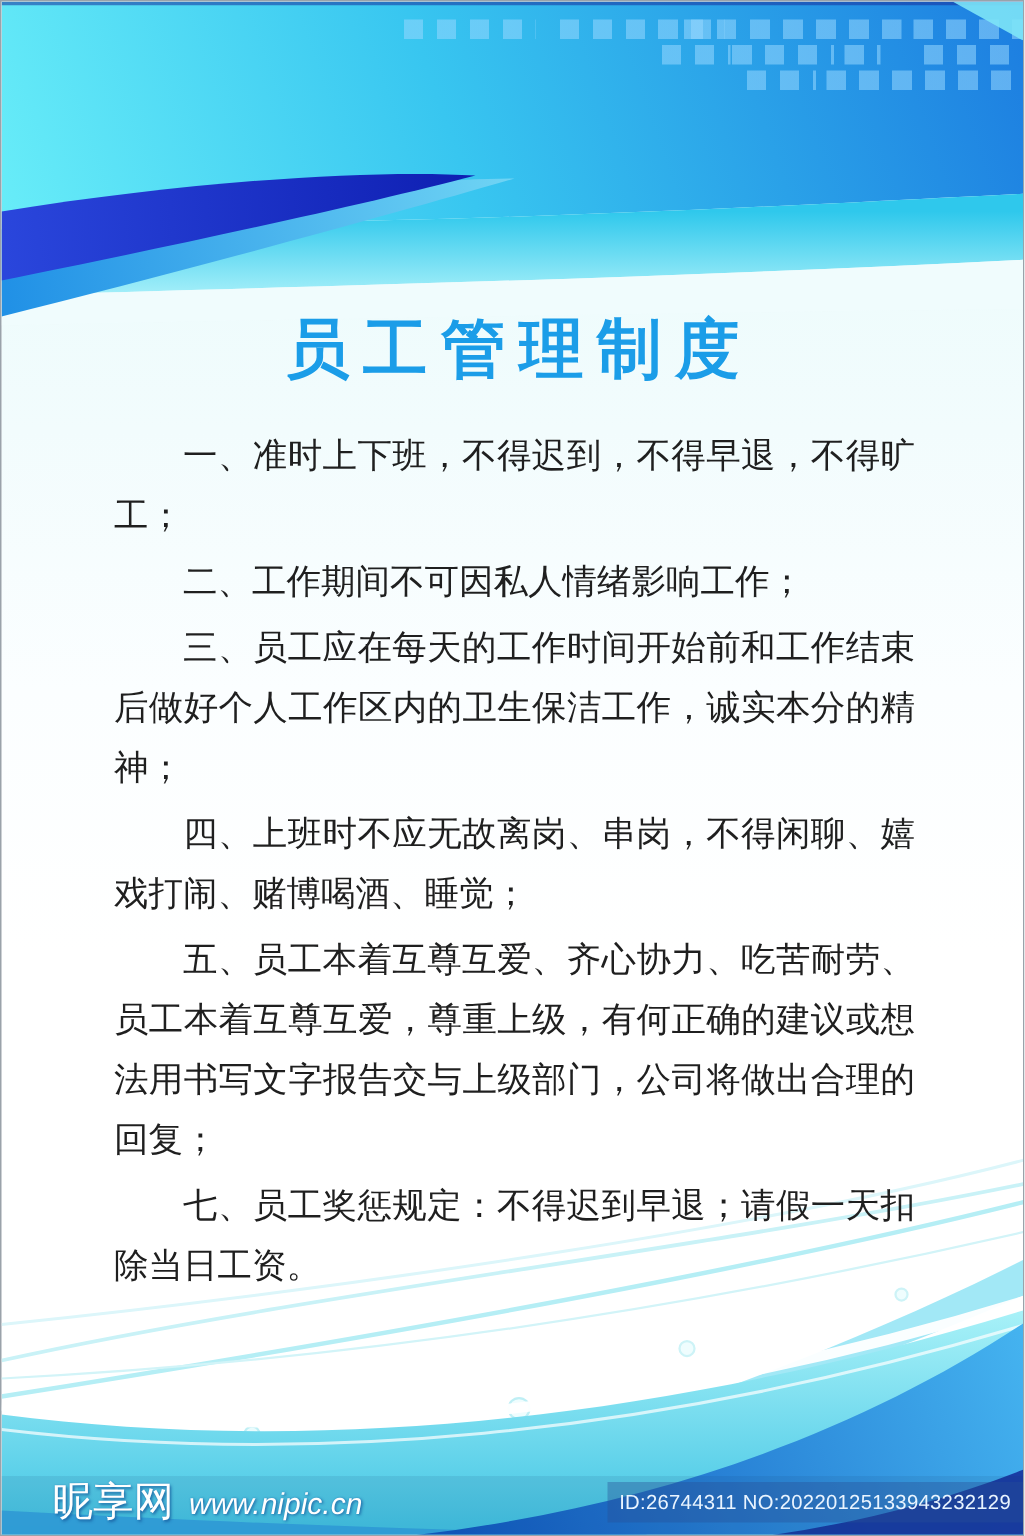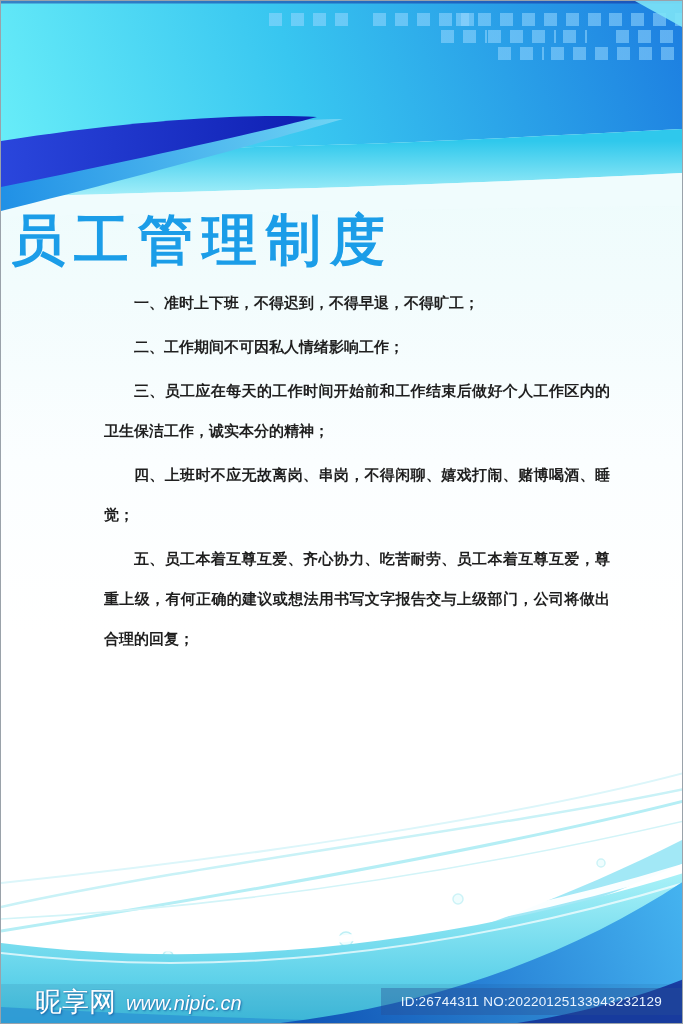--- a/index.html
+++ b/index.html
@@ -18,49 +18,49 @@
     position:absolute;height:13px;
     background:repeating-linear-gradient(90deg,rgba(150,215,255,.55) 0 13px,rgba(0,0,0,0) 13px 22px);
   }
   .corner-tri{
     position:absolute;top:0;right:0;width:47px;height:26px;
     background:#7de4f7;opacity:.9;
     clip-path:polygon(100% 0,0 0,100% 100%);
   }
   .title{
     position:absolute;top:203px;left:0;width:100%;
-    font-size:55px;font-weight:bold;
+    text-align:center;
+    font-size:43px;font-weight:bold;
     letter-spacing:9px;text-indent:9px;
     color:var(--c-title,#1b9de8);
   }
   .rules{
     position:absolute;top:282px;left:75px;right:72px;
-    font-size:15px;line-height:40px;font-weight:bold;
+    font-size:23px;line-height:40px;font-weight:normal;
     color:var(--c-body_text,#1f1f1f);
     text-align:justify;
-    margin-left:28px;
   }
   .rules p.rule{margin:0 0 4px 0;text-indent:2em;}
   .footer-bar{
     position:absolute;left:0;bottom:0;width:100%;height:39px;
     background:rgba(20,60,110,0.10);
   }
   .site-logo{
     position:absolute;left:34px;bottom:6px;
     color:#ffffff;font-weight:normal;font-size:27px;line-height:27px;
     text-shadow:1px 1px 2px rgba(25,95,160,.85), 0 0 1px rgba(30,110,180,.6);
     white-space:nowrap;
   }
   .site-url{
     font-size:20px;font-style:italic;margin-left:10px;
     vertical-align:1px;
   }
   .id-badge{
     position:absolute;right:0;bottom:8px;height:27px;
-    padding:0 20px;display:flex;align-items:center;
+    padding:0 8px;display:flex;align-items:center;
     background:rgba(40,80,150,.38);
     color:#e9f4ff;font-size:13.5px;letter-spacing:.2px;
     white-space:nowrap;
   }
 </style>
 </head>
 <body>
 
 <div class="poster">
 
@@ -139,20 +139,21 @@
   <div class="corner-tri"></div>
 
   <div class="title">员工管理制度</div>
 
   <div class="rules">
       <p class="rule">一、准时上下班，不得迟到，不得早退，不得旷工；</p>
       <p class="rule">二、工作期间不可因私人情绪影响工作；</p>
       <p class="rule">三、员工应在每天的工作时间开始前和工作结束后做好个人工作区内的卫生保洁工作，诚实本分的精神；</p>
       <p class="rule">四、上班时不应无故离岗、串岗，不得闲聊、嬉戏打闹、赌博喝酒、睡觉；</p>
       <p class="rule">五、员工本着互尊互爱、齐心协力、吃苦耐劳、员工本着互尊互爱，尊重上级，有何正确的建议或想法用书写文字报告交与上级部门，公司将做出合理的回复；</p>
+      <p class="rule">七、员工奖惩规定：不得迟到早退；请假一天扣除当日工资。</p>
     </div>
 
   <div class="footer-bar"></div>
   <div class="site-logo">
     <span>昵享网</span><span class="site-url">www.nipic.cn</span>
   </div>
   <div class="id-badge">ID:26744311 NO:20220125133943232129</div>
 
 </div>
 

